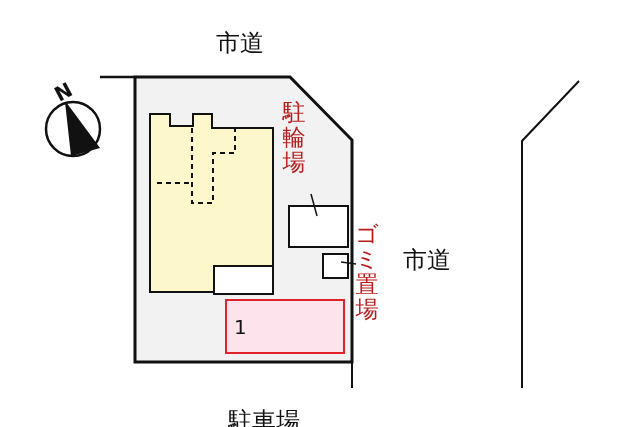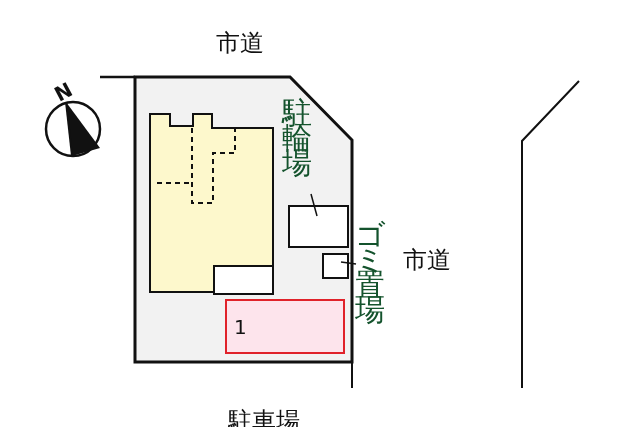--- a/index.html
+++ b/index.html
@@ -1,20 +1,20 @@
 <!DOCTYPE html>
 <html><head>
 <meta charset="utf-8">
 <style>
   html, body { margin:0; padding:0; background:#ffffff; }
   body { width:640px; height:427px; position:relative; overflow:hidden;
          font-family:"DejaVu Sans", "Liberation Sans", sans-serif; }
   svg { position:absolute; left:0; top:0; }
   .label { position:absolute; color:#111; font-size:22px; line-height:1; white-space:nowrap; }
-  .vlabel { position:absolute; color:#14532d; font-size:30px; line-height:25px; width:24px; text-align:center; }
+  .vlabel { position:absolute; color:#b91c1c; font-size:23px; line-height:25px; width:24px; text-align:center; }
   .num { position:absolute; color:#111; font-size:20px; line-height:1; }
 </style>
 </head>
 <body>
 
 <svg width="640" height="427" viewBox="0 0 640 427">
 
   <line x1="100" y1="77" x2="135" y2="77" stroke="#111" stroke-width="2.5"></line>
 
   <polygon points="135,77 290,77 352,140 352,362 135,362" fill="#f2f2f2" stroke="#111" stroke-width="3"></polygon>

